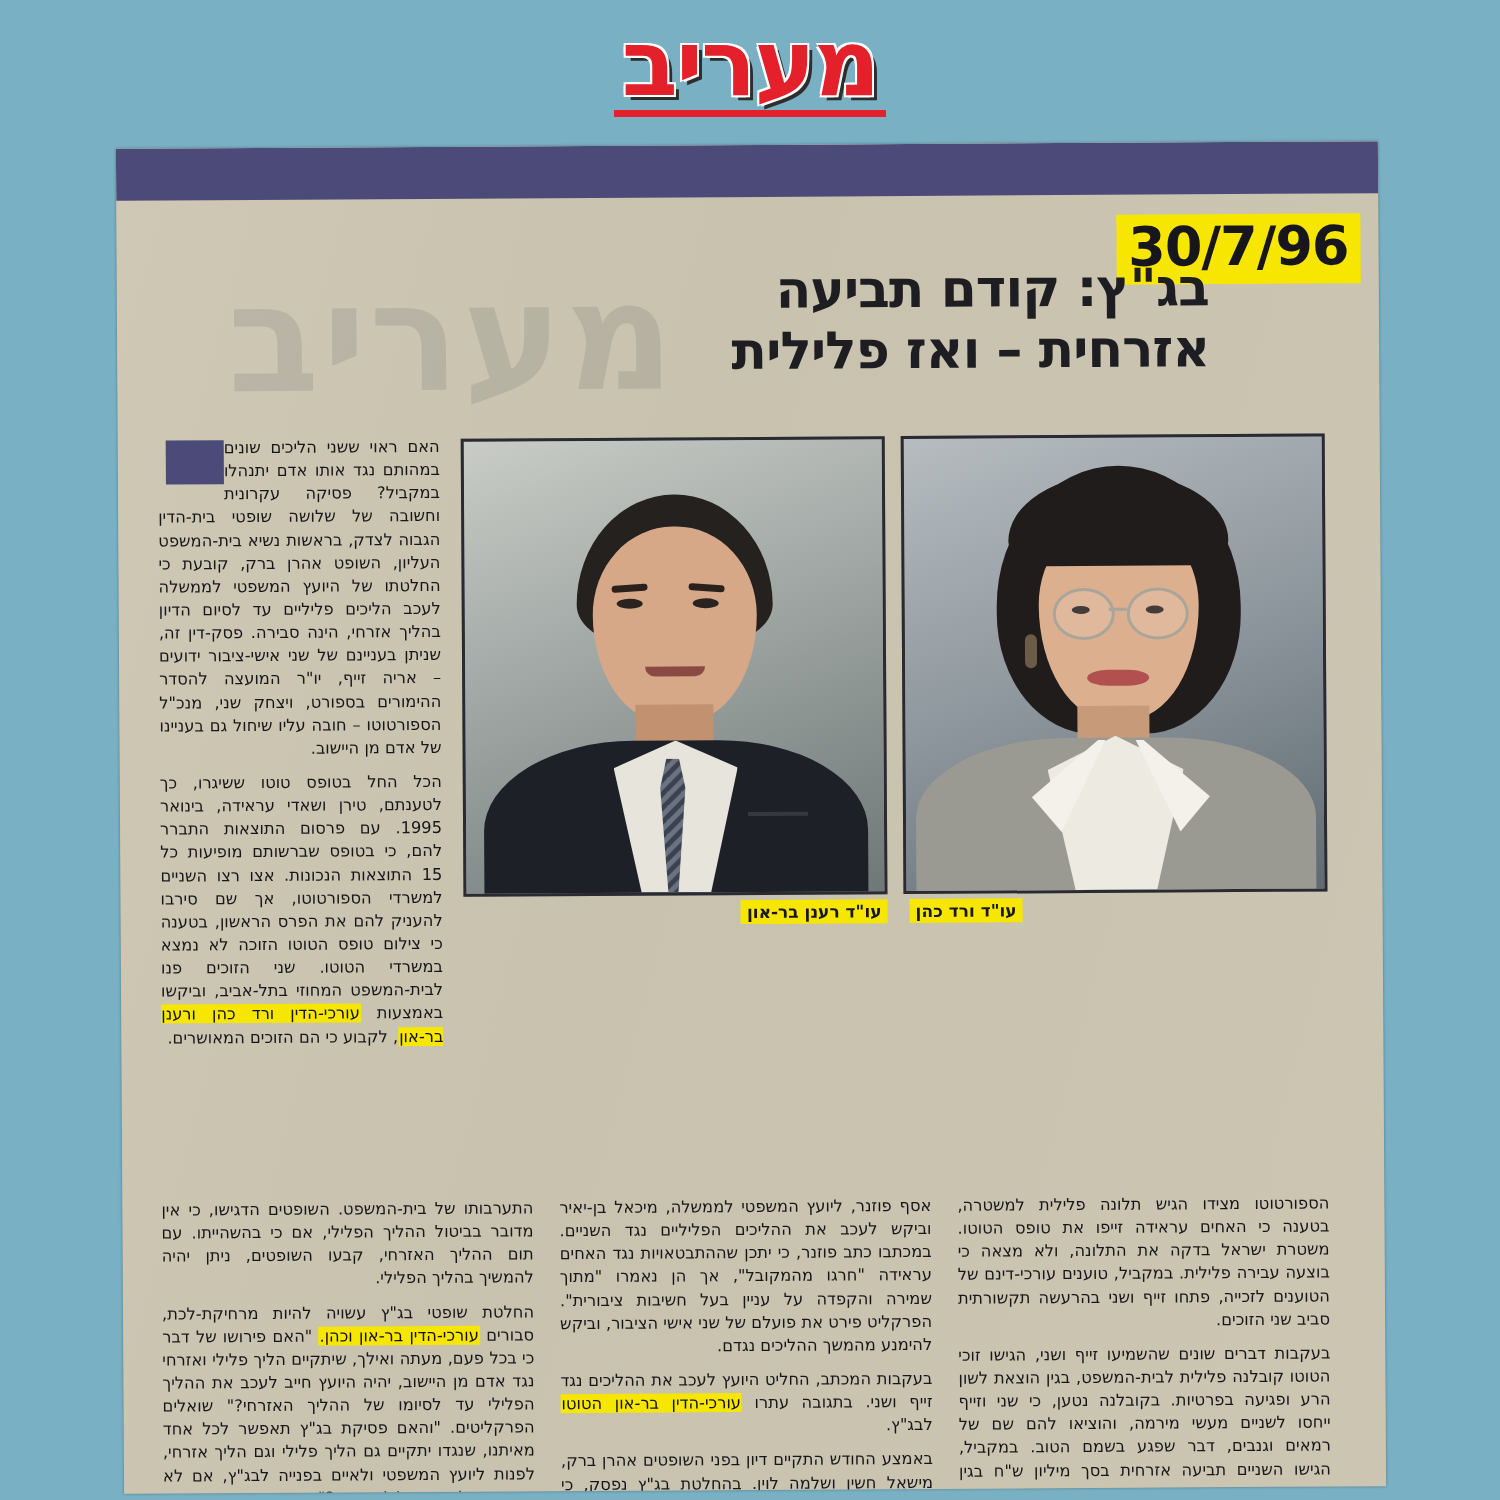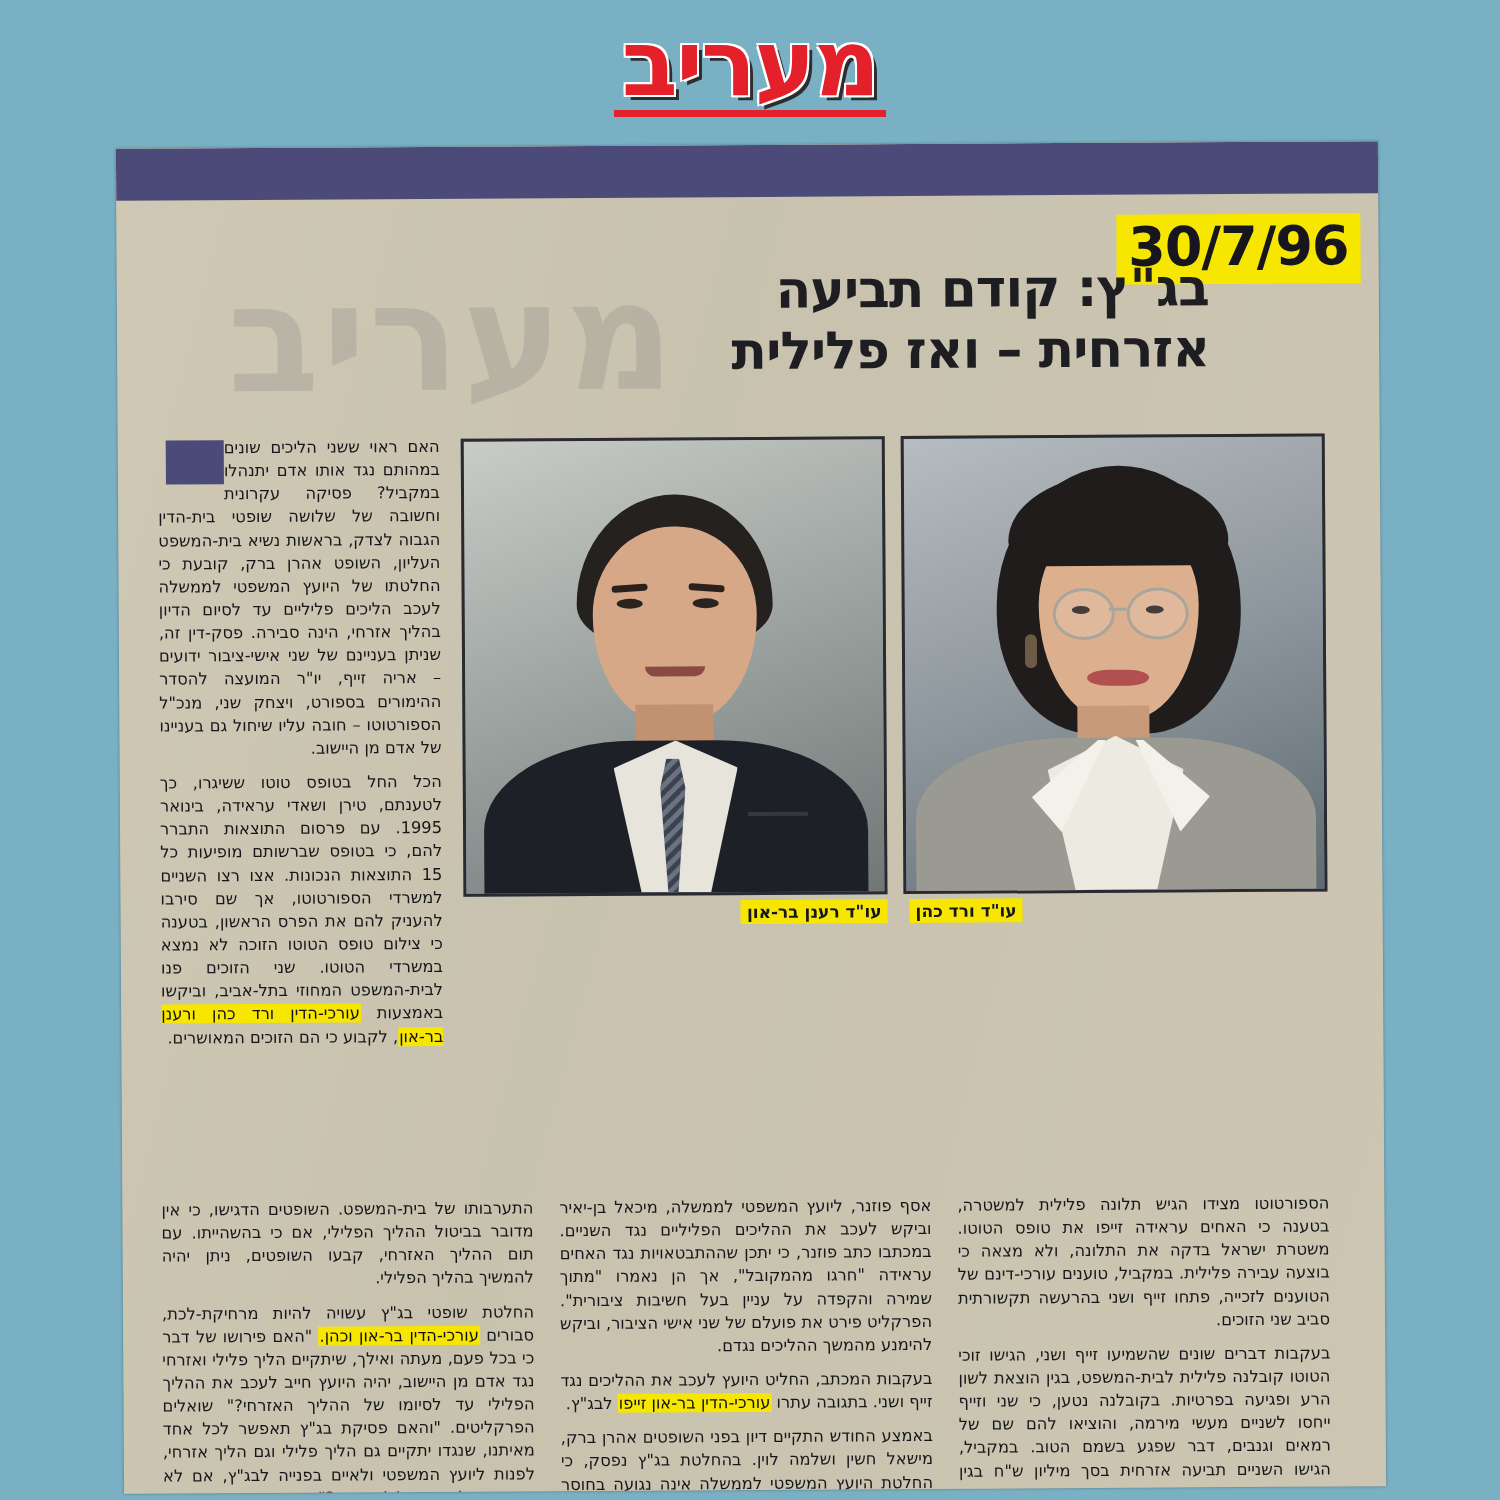--- a/index.html
+++ b/index.html
@@ -383,21 +383,21 @@
   </div>
 
   <div class="bottom">
     <div class="col">
       <p>הספורטוטו מצידו הגיש תלונה פלילית למשטרה, בטענה כי האחים עראידה זייפו את טופס הטוטו. משטרת ישראל בדקה את התלונה, ולא מצאה כי בוצעה עבירה פלילית. במקביל, טוענים עורכי-דינם של הטוענים לזכייה, פתחו זייף ושני בהרעשה תקשורתית סביב שני הזוכים.</p>
       <p>בעקבות דברים שונים שהשמיעו זייף ושני, הגישו זוכי הטוטו קובלנה פלילית לבית-המשפט, בגין הוצאת לשון הרע ופגיעה בפרטיות. בקובלנה נטען, כי שני וזייף ייחסו לשניים מעשי מירמה, והוציאו להם שם של רמאים וגנבים, דבר שפגע בשמם הטוב. במקביל, הגישו השניים תביעה אזרחית בסך מיליון ש"ח בגין הפגיעה בשמם הטוב.</p>
 
     </div>
     <div class="col">
       <p>אסף פוזנר, ליועץ המשפטי לממשלה, מיכאל בן-יאיר וביקש לעכב את ההליכים הפליליים נגד השניים. במכתבו כתב פוזנר, כי יתכן שההתבטאויות נגד האחים עראידה "חרגו מהמקובל", אך הן נאמרו "מתוך שמירה והקפדה על עניין בעל חשיבות ציבורית". הפרקליט פירט את פועלם של שני אישי הציבור, וביקש להימנע מהמשך ההליכים נגדם.</p>
-      <p id="mid-p2">בעקבות המכתב, החליט היועץ לעכב את ההליכים נגד זייף ושני. בתגובה עתרו <mark class="hl">עורכי-הדין בר-און זייפו</mark> לבג"ץ.</p>
+      <p id="mid-p2">בעקבות המכתב, החליט היועץ לעכב את ההליכים נגד זייף ושני. בתגובה עתרו <mark class="hl">עורכי-הדין בר-און הטוטו</mark> לבג"ץ.</p>
       <p>באמצע החודש התקיים דיון בפני השופטים אהרן ברק, מישאל חשין ושלמה לוין. בהחלטת בג"ץ נפסק, כי החלטת היועץ המשפטי לממשלה אינה נגועה בחוסר סבירות כה קיצוני, עד כי נדרשת</p>
     </div>
     <div class="col">
       <p>התערבותו של בית-המשפט. השופטים הדגישו, כי אין מדובר בביטול ההליך הפלילי, אם כי בהשהייתו. עם תום ההליך האזרחי, קבעו השופטים, ניתן יהיה להמשיך בהליך הפלילי.</p>
       <p id="left-p2">החלטת שופטי בג"ץ עשויה להיות מרחיקת-לכת, סבורים <mark class="hl">עורכי-הדין בר-און וכהן.</mark> "האם פירושו של דבר כי בכל פעם, מעתה ואילך, שיתקיים הליך פלילי ואזרחי נגד אדם מן היישוב, יהיה היועץ חייב לעכב את ההליך הפלילי עד לסיומו של ההליך האזרחי?" שואלים הפרקליטים. "והאם פסיקת בג"ץ תאפשר לכל אחד מאיתנו, שנגדו יתקיים גם הליך פלילי וגם הליך אזרחי, לפנות ליועץ המשפטי ולאיים בפנייה לבג"ץ, אם לא יעוכבו ההליכים הפליליים נגדו?"</p>
     </div>
   </div>
 </div>
 
 </body></html>

